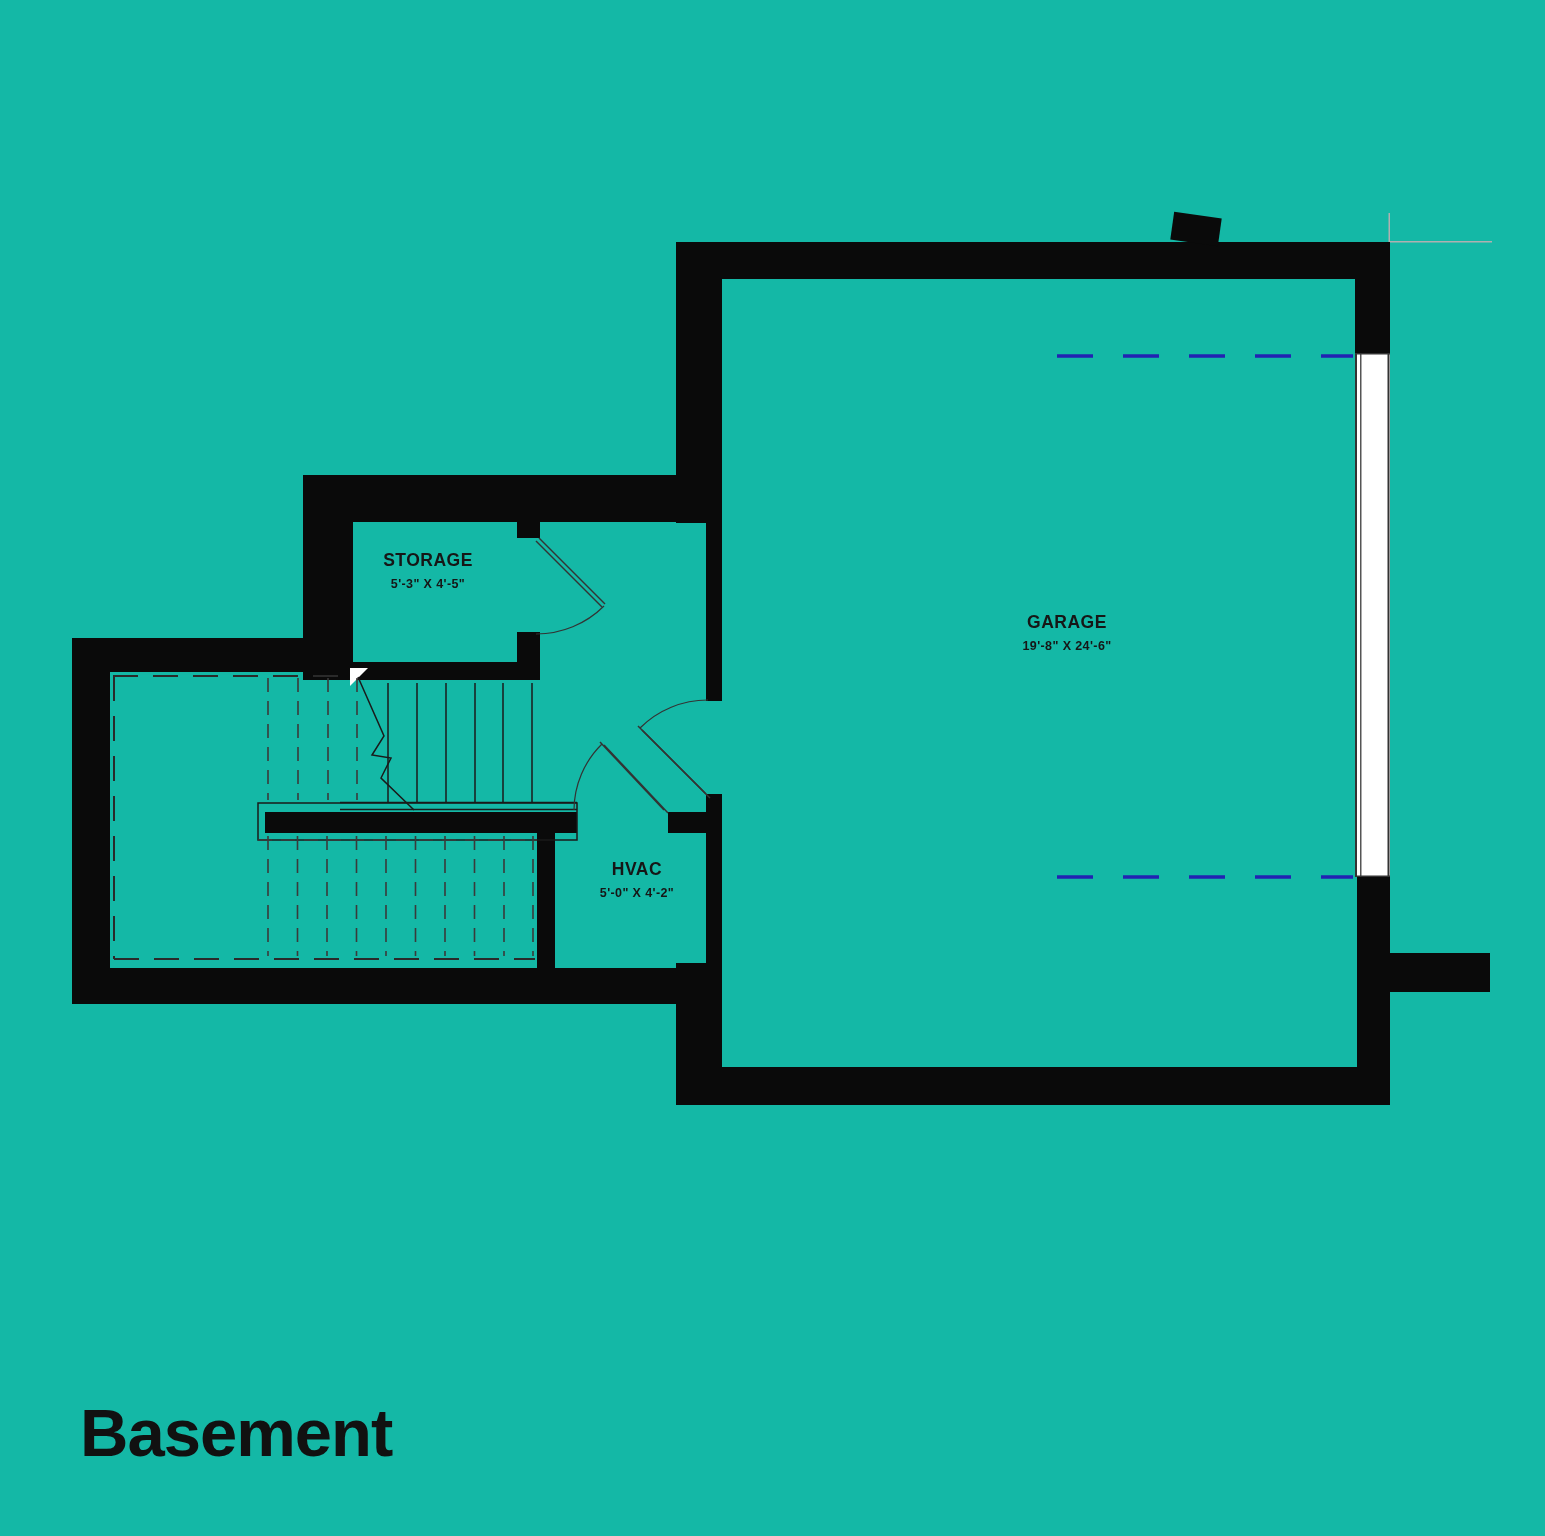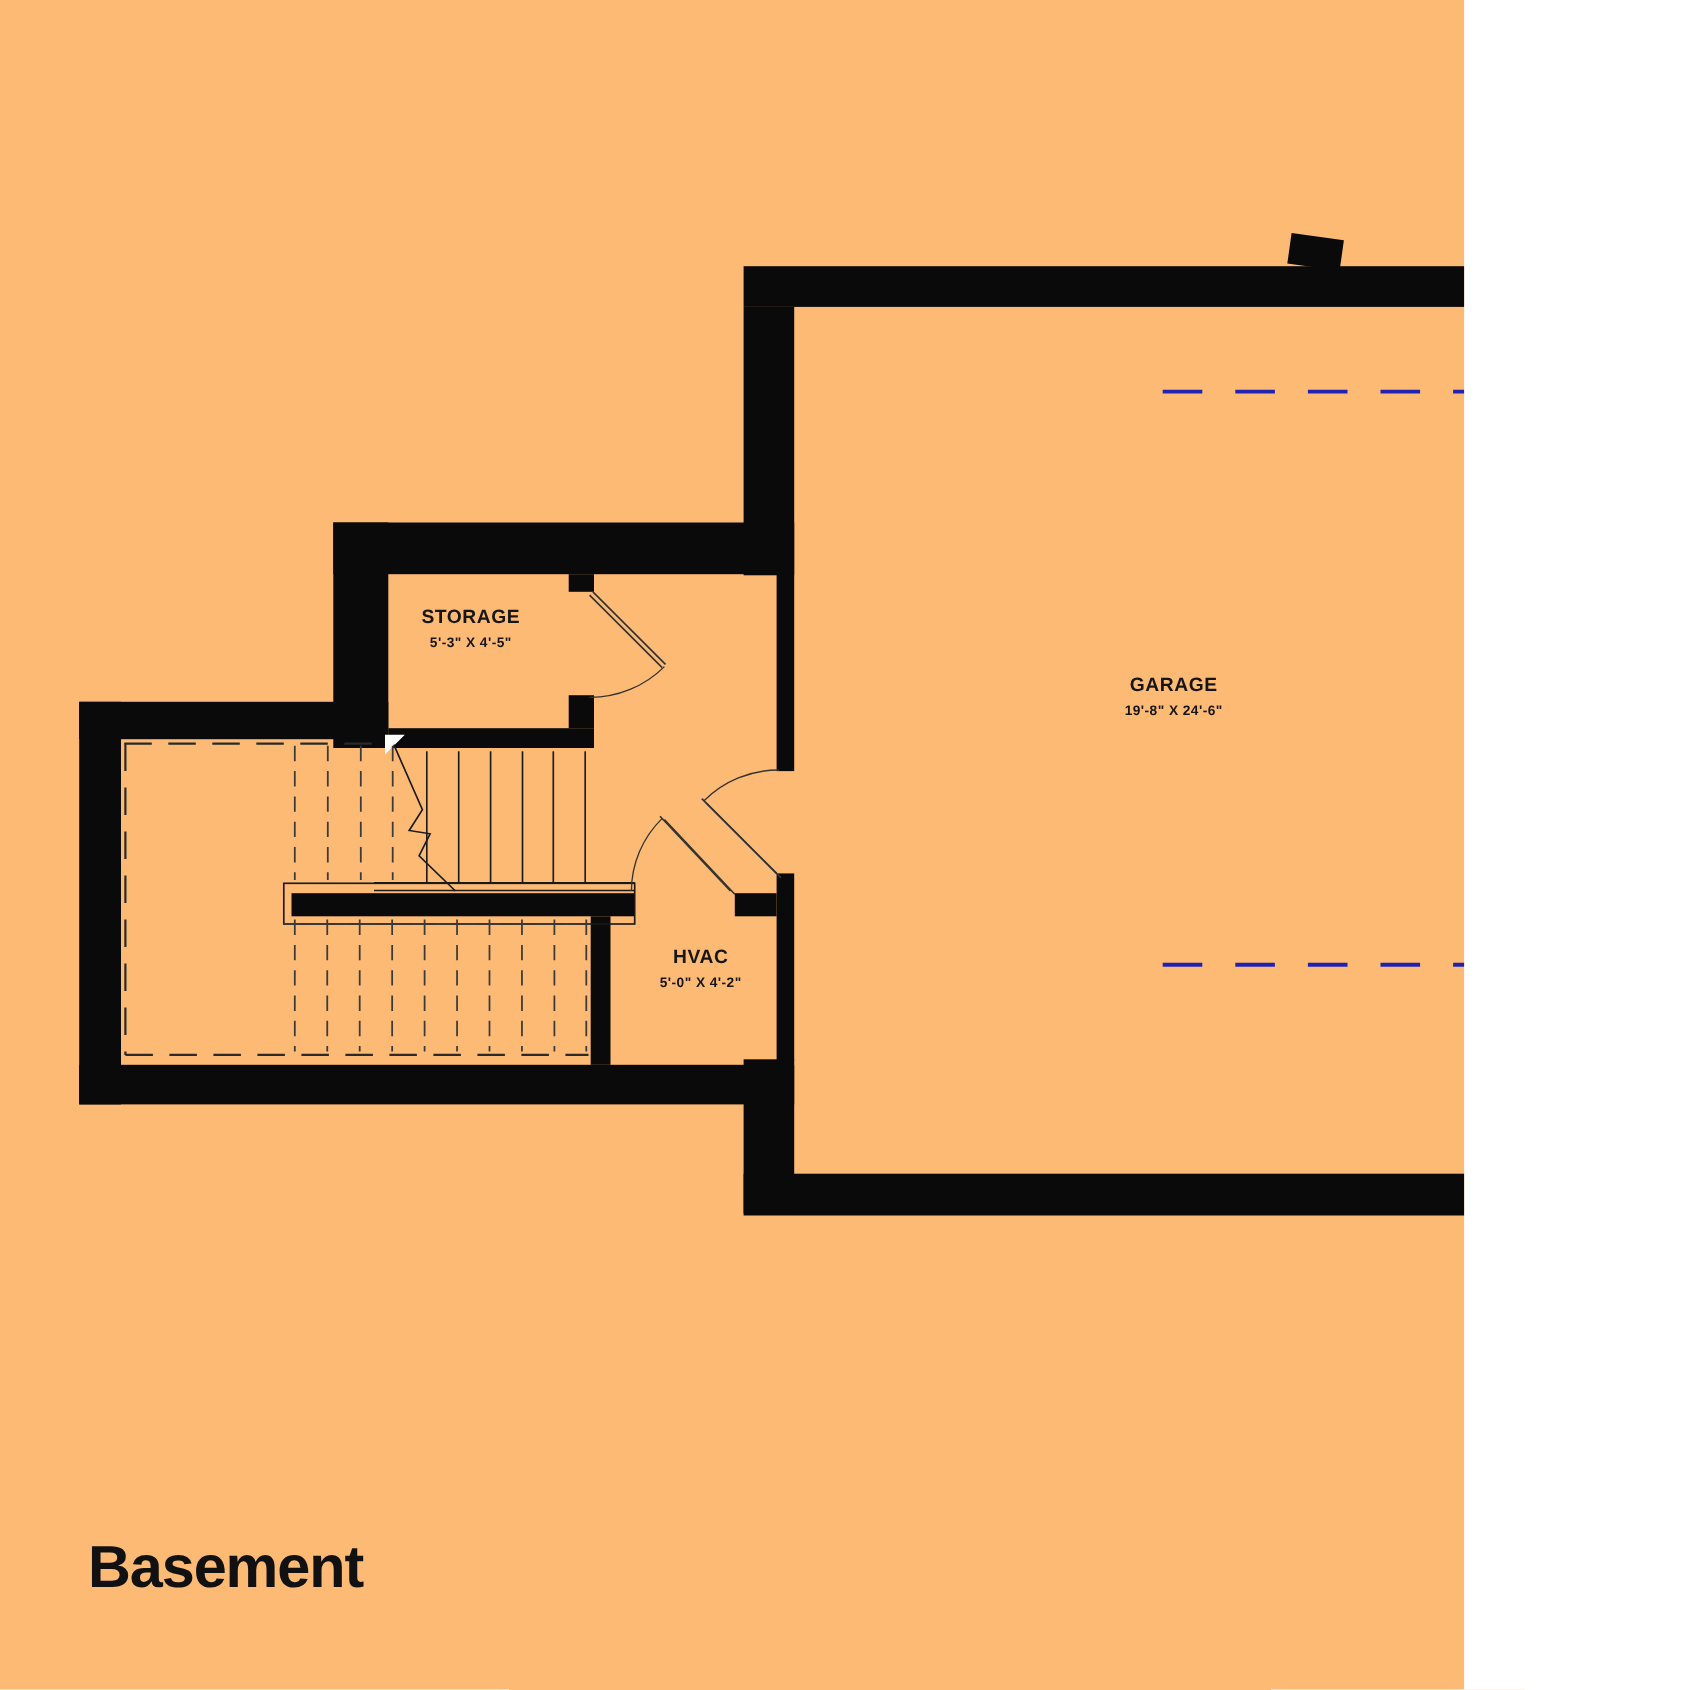--- a/index.html
+++ b/index.html
@@ -1,19 +1,19 @@
 <!DOCTYPE html>
 <html><head>
 <meta charset="utf-8">
 <style>
   html,body{margin:0;padding:0;background:#ffffff;}
   .plan{
     position:relative;
-    width:1331px;height:1536px;
-    background:#fdba74;
+    width:1545px;height:1536px;
+    background:#14b8a6;
     font-family:"Liberation Sans", sans-serif;
     overflow:hidden;
   }
   .plan svg{position:absolute;left:0;top:0;}
   .room-label{
     position:absolute;
     width:240px;
     text-align:center;
     color:#161616;
     pointer-events:none;
@@ -27,21 +27,21 @@
   .room-label .rdims{
     font-size:12.5px;
     font-weight:bold;
     letter-spacing:.4px;
     margin-top:7px;
   }
   .floor-title{
     position:absolute;
     left:80px;
     top:1394px;
-    font-size:54px;
+    font-size:67px;
     font-weight:bold;
     letter-spacing:-1px;
     color:#111111;
   }
 </style>
 </head>
 <body>
 
 <div class="plan">
 

